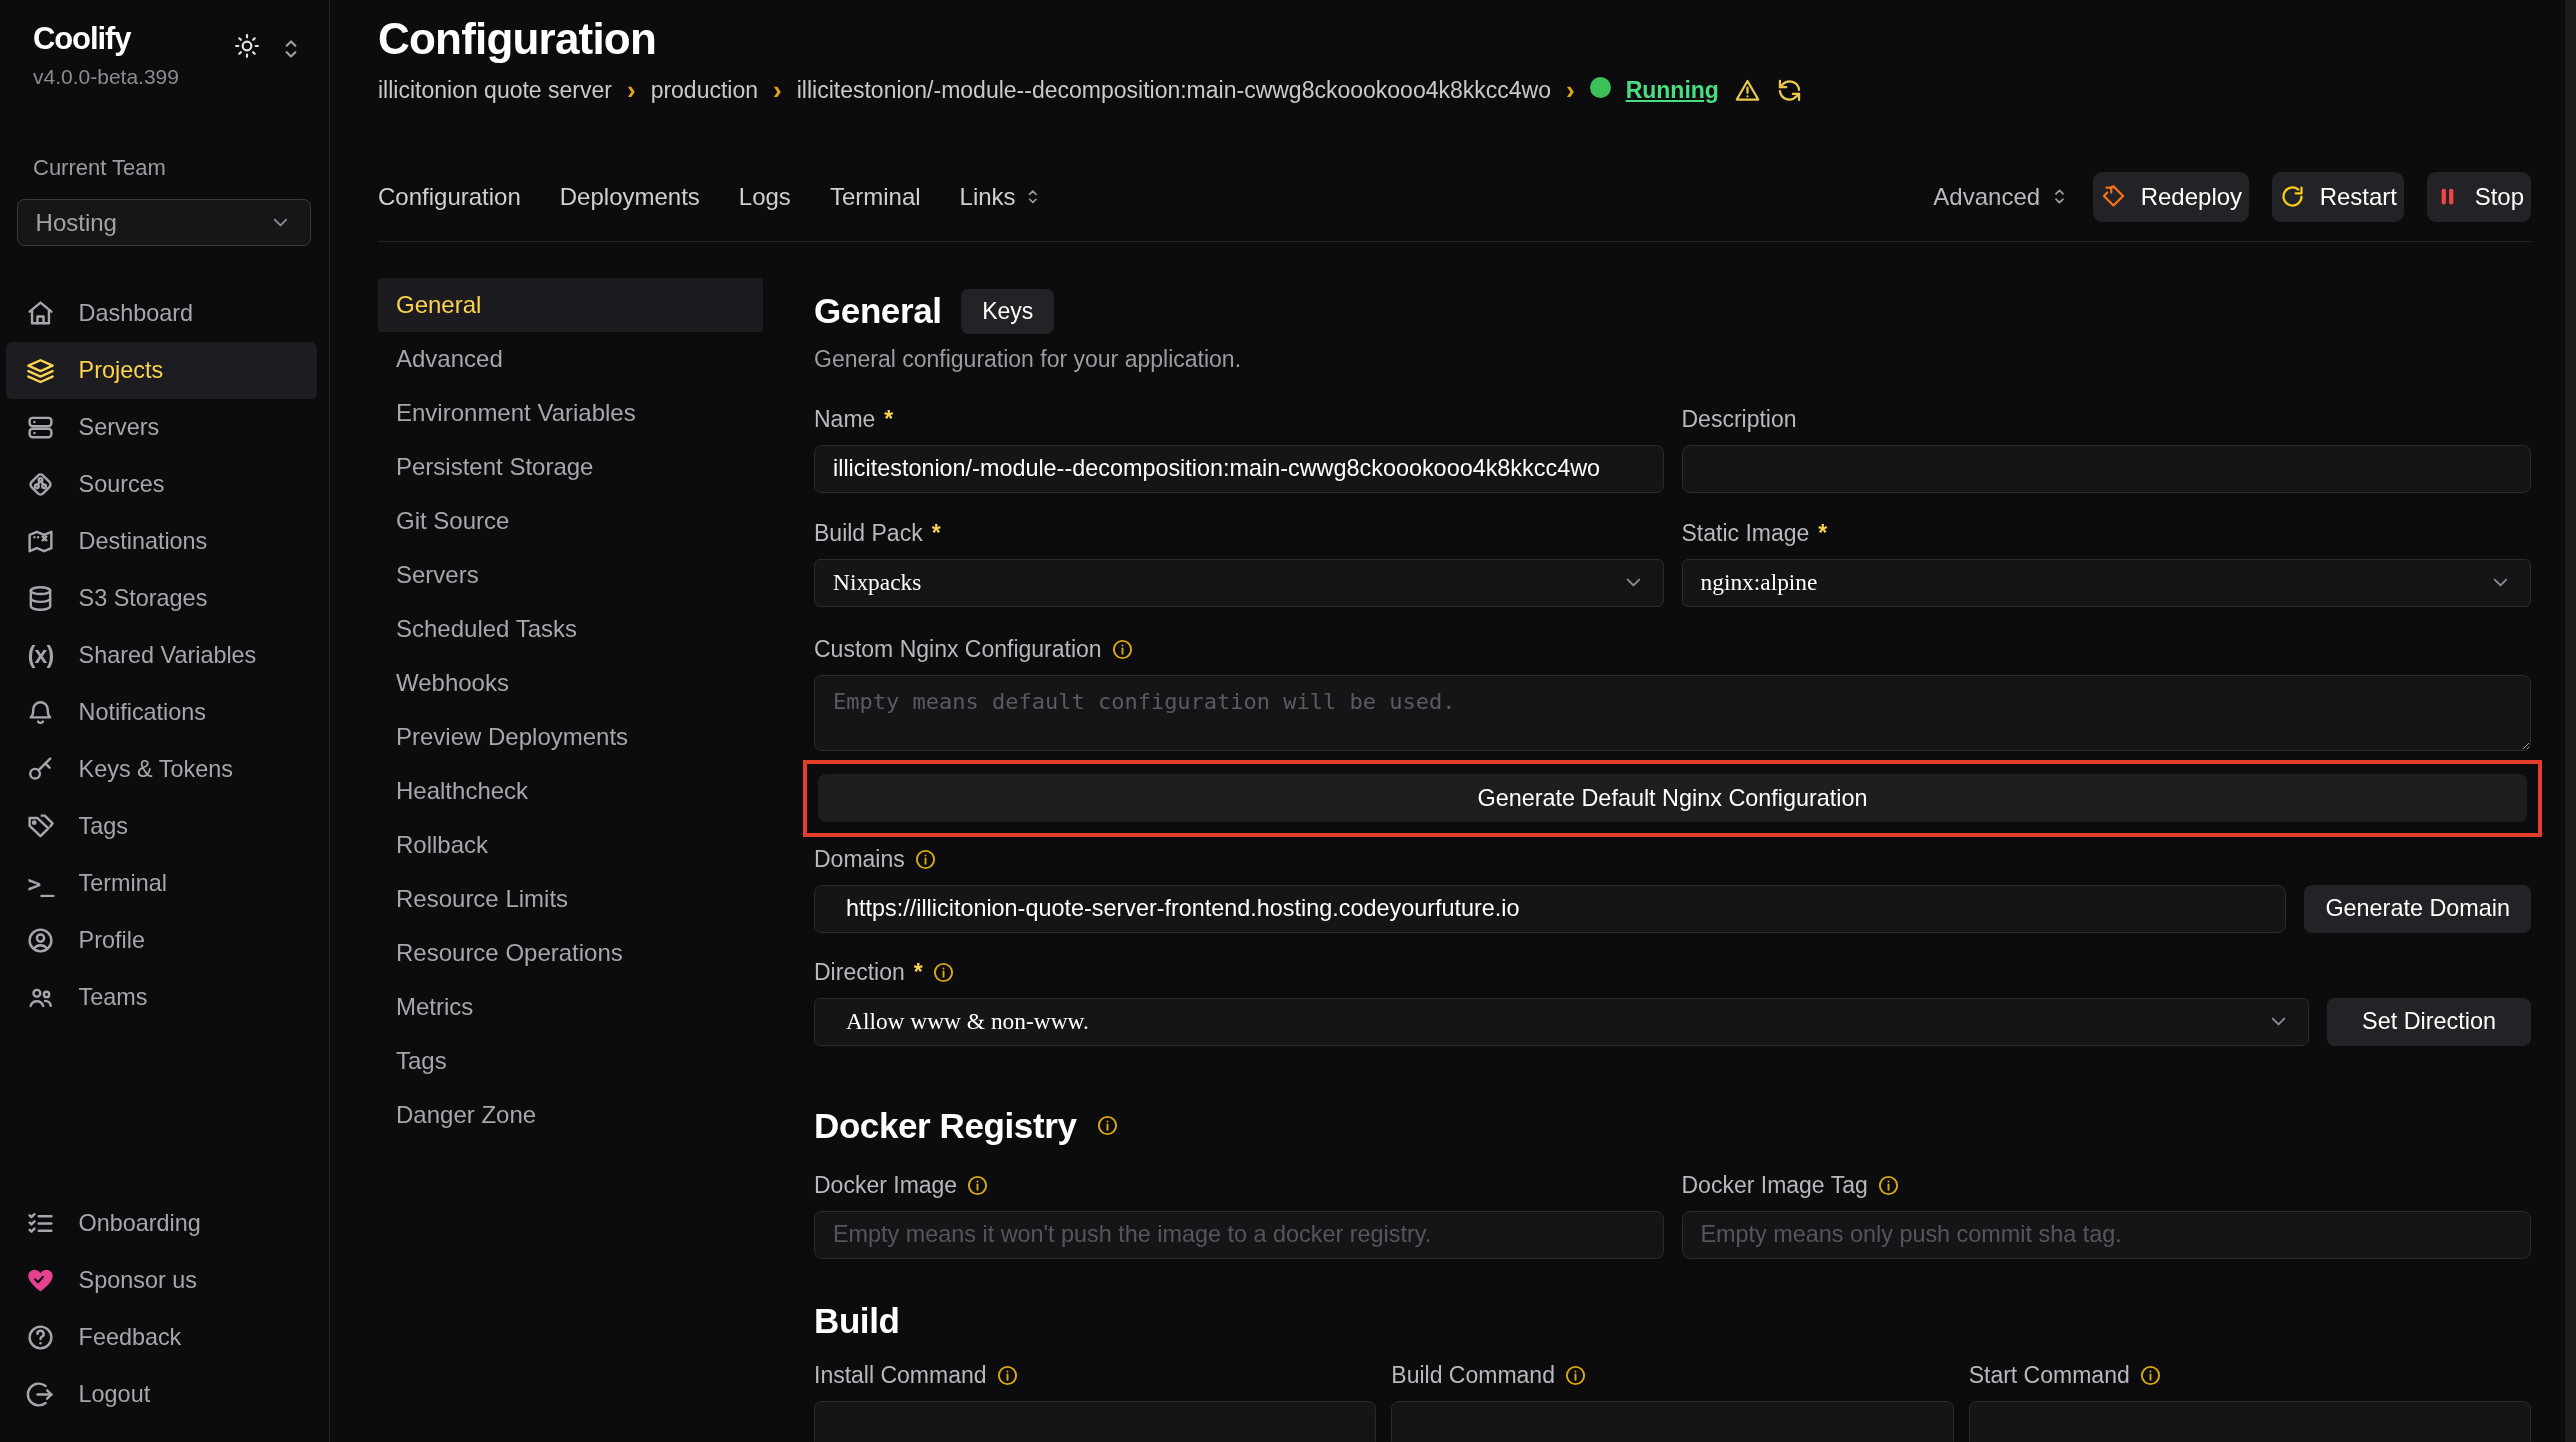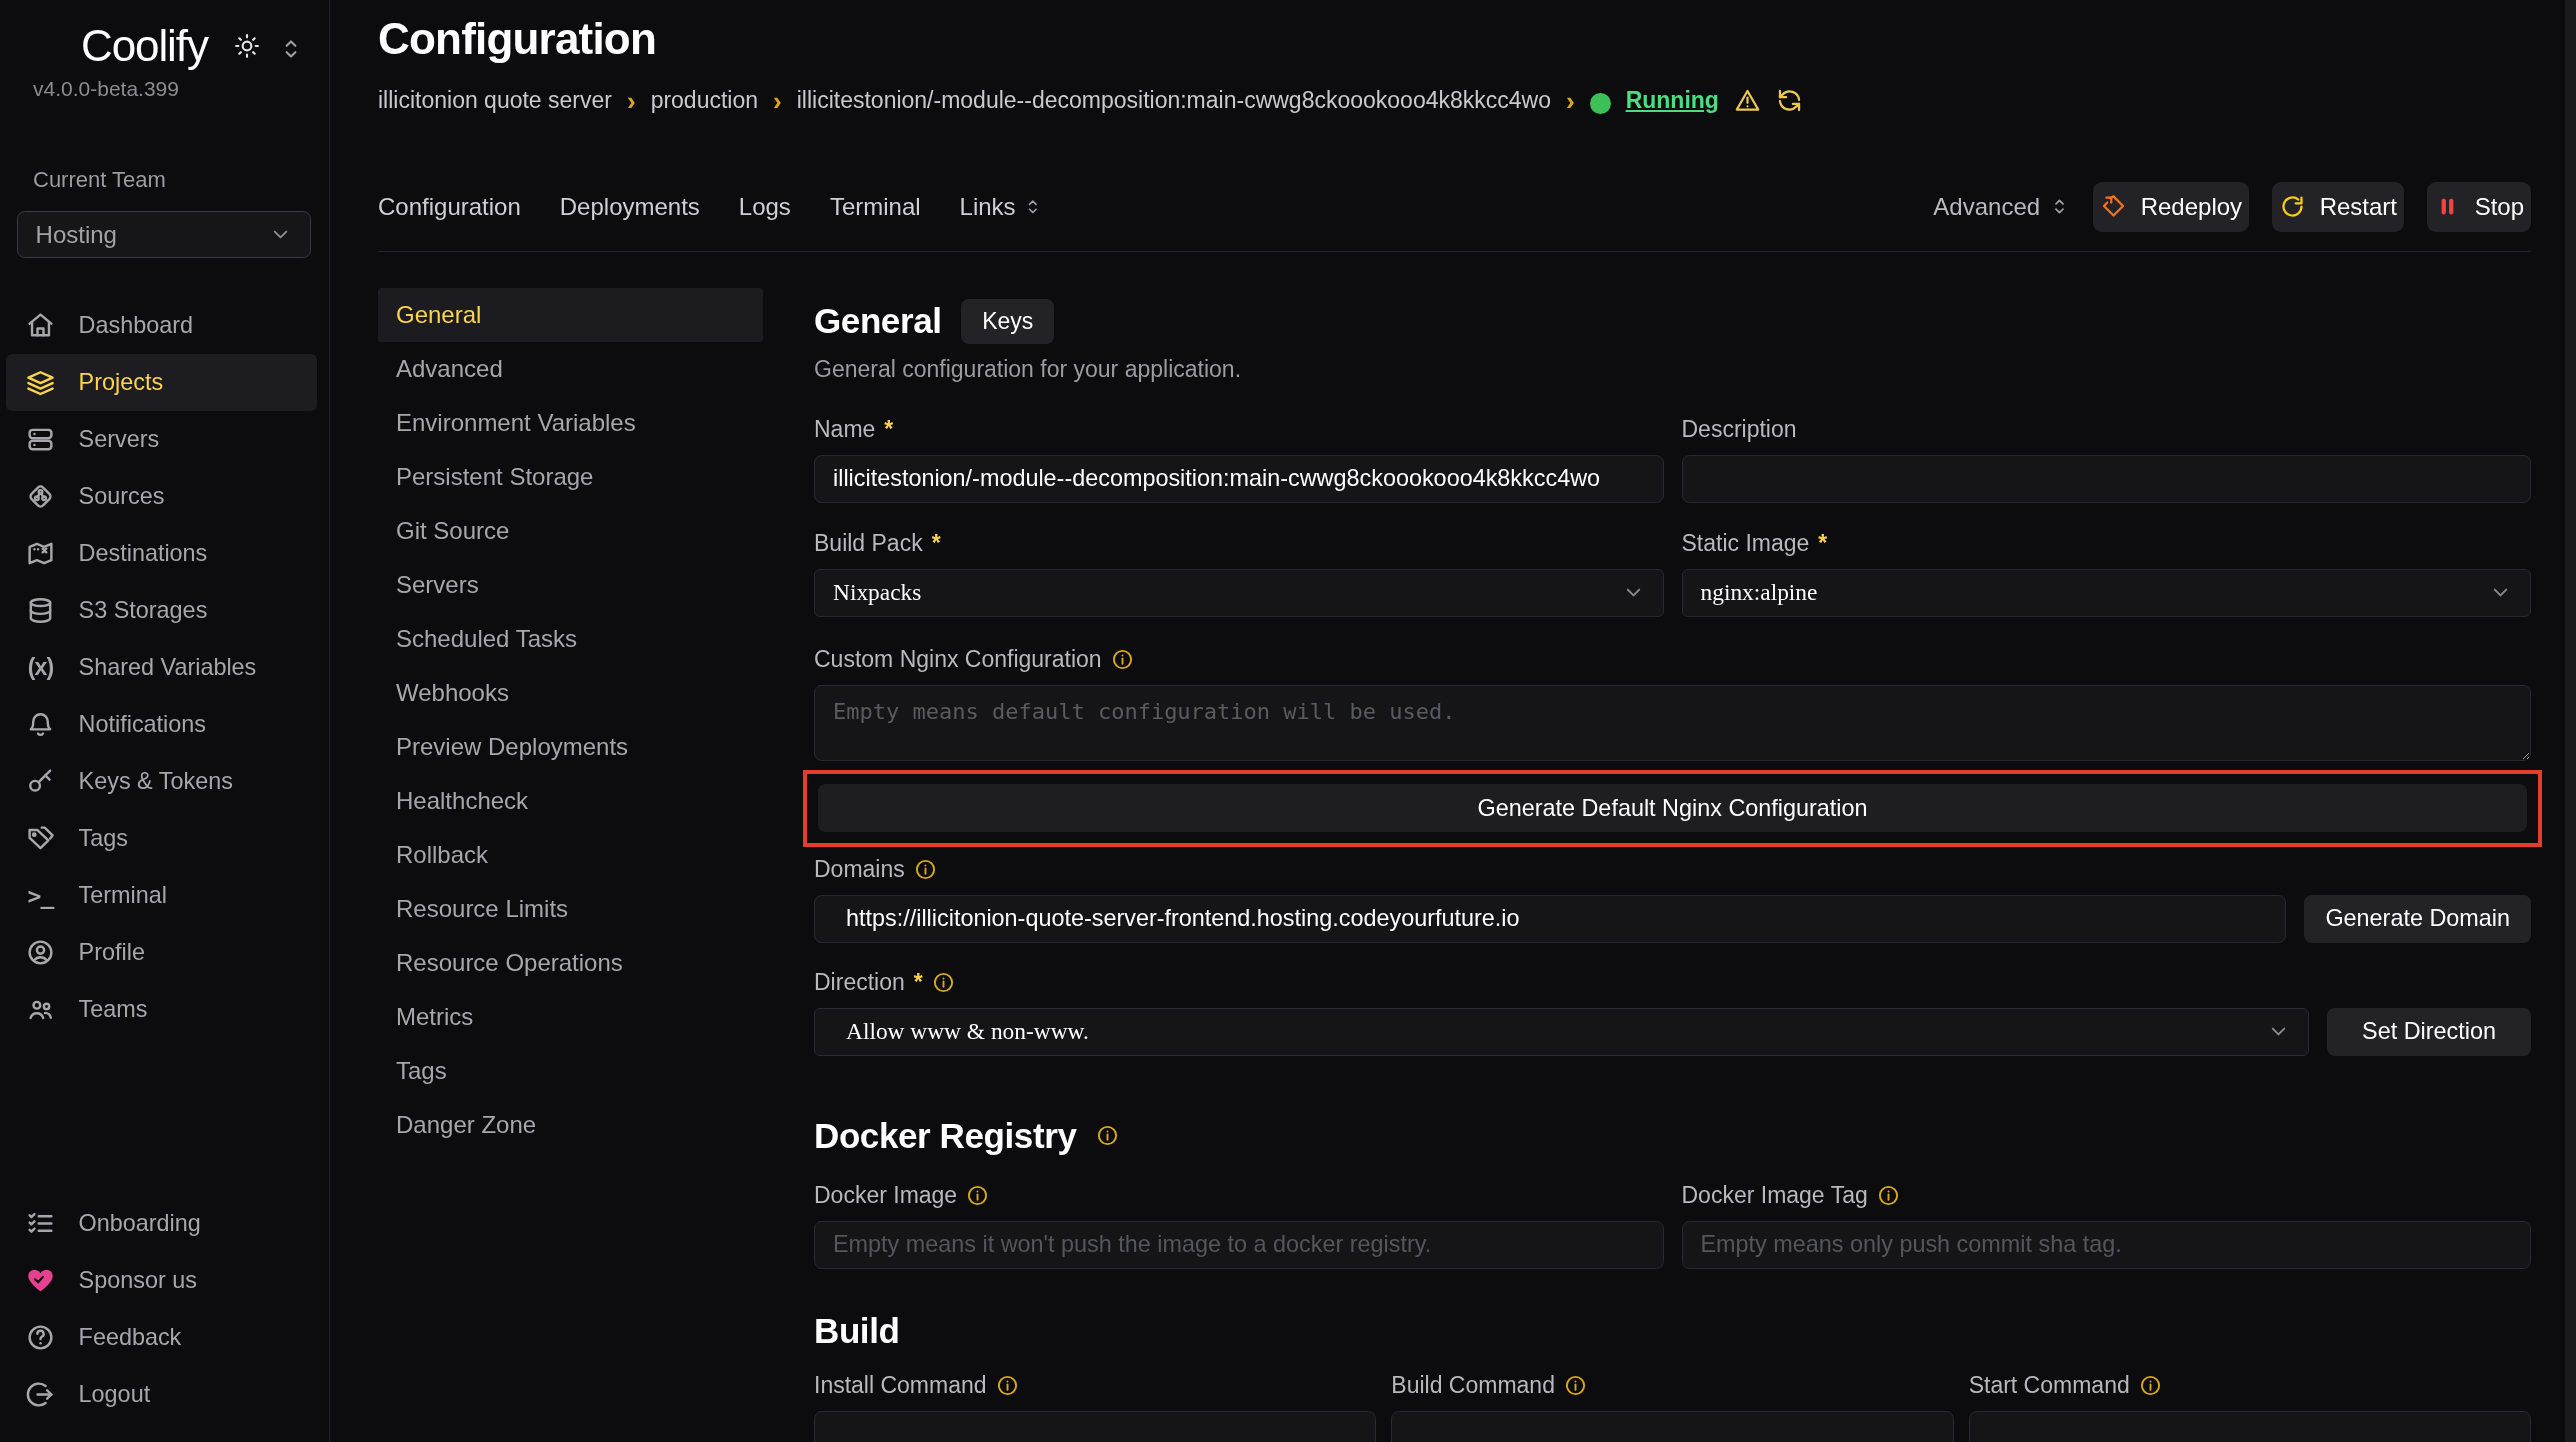--- a/index.html
+++ b/index.html
@@ -13,21 +13,21 @@
   svg { display: block; }
 
   
   .sidebar {
     position: absolute; left: 0; top: 0; width: 330px; height: 1443px;
     border-right: 1.5px solid #242428;
     display: flex; flex-direction: column;
     padding: 16.6px 0 19.6px;
   }
   .logo-row { display: flex; justify-content: space-between; align-items: flex-start; padding: 4.5px 30px 0 33px; }
-  .logo { font-size: 44px; font-weight: 400; color: #ffffff; letter-spacing: -1.1px; margin-left: 48px; }
+  .logo { font-size: 31px; font-weight: 700; color: #ffffff; letter-spacing: -1.1px; }
   .theme-controls { display: flex; align-items: center; gap: 18px; margin-top: 12px; color: #e4e4e7; }
   .theme-controls svg { width: 26px; height: 26px; }
   .theme-controls .chev { color: #9d9da4; width: 21px; height: 21px; }
   .version { padding: 6px 33px 0; color: #8b8b92; font-size: 21px; }
 
   .team-label { margin: 66px 33px 0; font-size: 22px; color: #9b9ba1; }
   .team-select {
     margin: 18px 18px 0 16.6px; height: 47px;
     background: #161619; border: 1.5px solid #3a3a41; border-radius: 7.6px;
     display: flex; align-items: center; justify-content: space-between;
@@ -45,21 +45,21 @@
   .side-item svg { width: 29px; height: 29px; }
   .side-item.active { background: #1d1d21; color: #fcd34d; }
   .glyph { font-weight: 700; font-size: 23px; letter-spacing: -0.8px; }
   .glyph.mono { font-family: "DejaVu Sans Mono", monospace; }
   .menu-footer { margin-top: auto; }
 
   
   .main { position: absolute; left: 330px; top: 0; right: 0; bottom: 0; padding: 0 45px 0 48px; }
   .page-title { font-size: 44px; font-weight: 700; color: #ffffff; margin-top: 13.6px; letter-spacing: -0.8px; }
 
-  .breadcrumb { display: flex; align-items: flex-end; gap: 15px; margin-top: 23px; font-size: 23px; color: #c9c9ce; }
+  .breadcrumb { display: flex; align-items: flex-start; gap: 15px; margin-top: 13px; font-size: 23px; color: #c9c9ce; }
   .crumb { white-space: nowrap; }
   .crumb-sep::before { content: "\203A"; }
   .crumb-sep { color: #dfa713; font-weight: 700; font-size: 26px; line-height: 1; }
   .status-dot { width: 21px; height: 21px; border-radius: 50%; background: #3ec058; }
   .running { color: #4ade80; font-weight: 700; text-decoration: underline; }
   .bc-ic { width: 27px; height: 27px; color: #ecc94b; }
 
   .tabs-row { display: flex; align-items: center; margin-top: 68px; gap: 39px; }
   .tab { font-size: 24px; color: #cfcfd4; display: flex; align-items: center; gap: 7.6px; cursor: pointer; }
   .tab svg { width: 19.6px; height: 19.6px; color: #9d9da4; }

